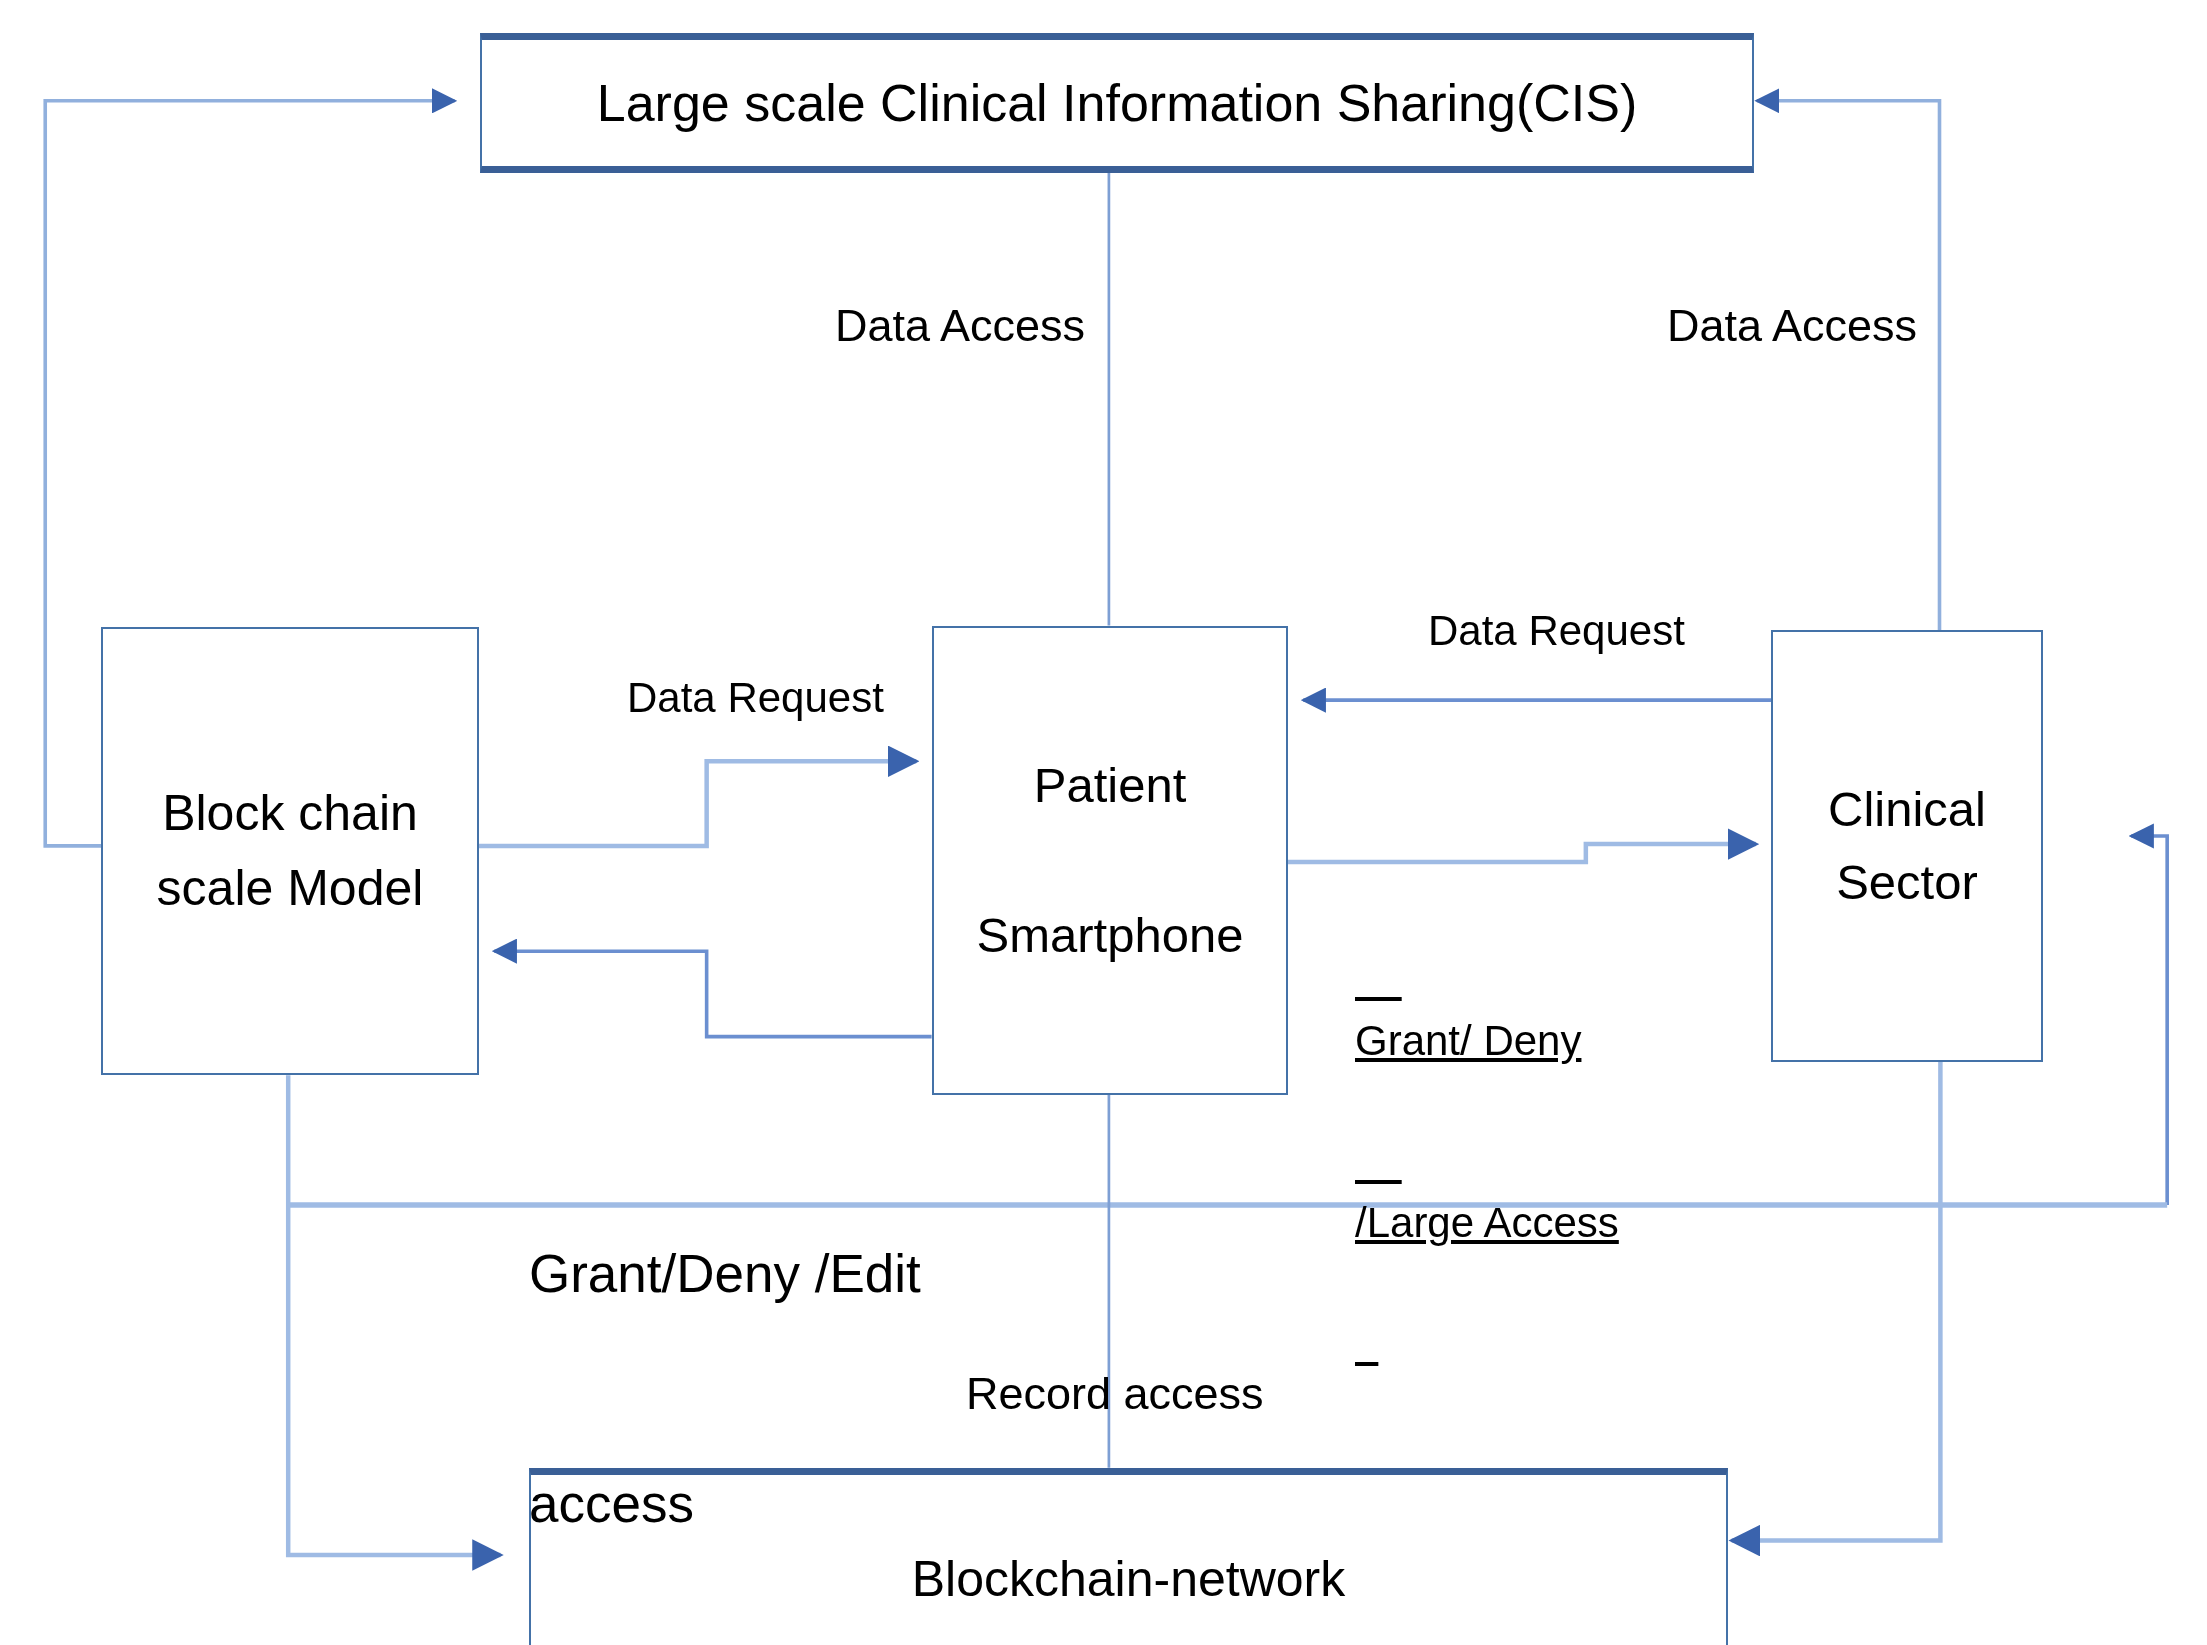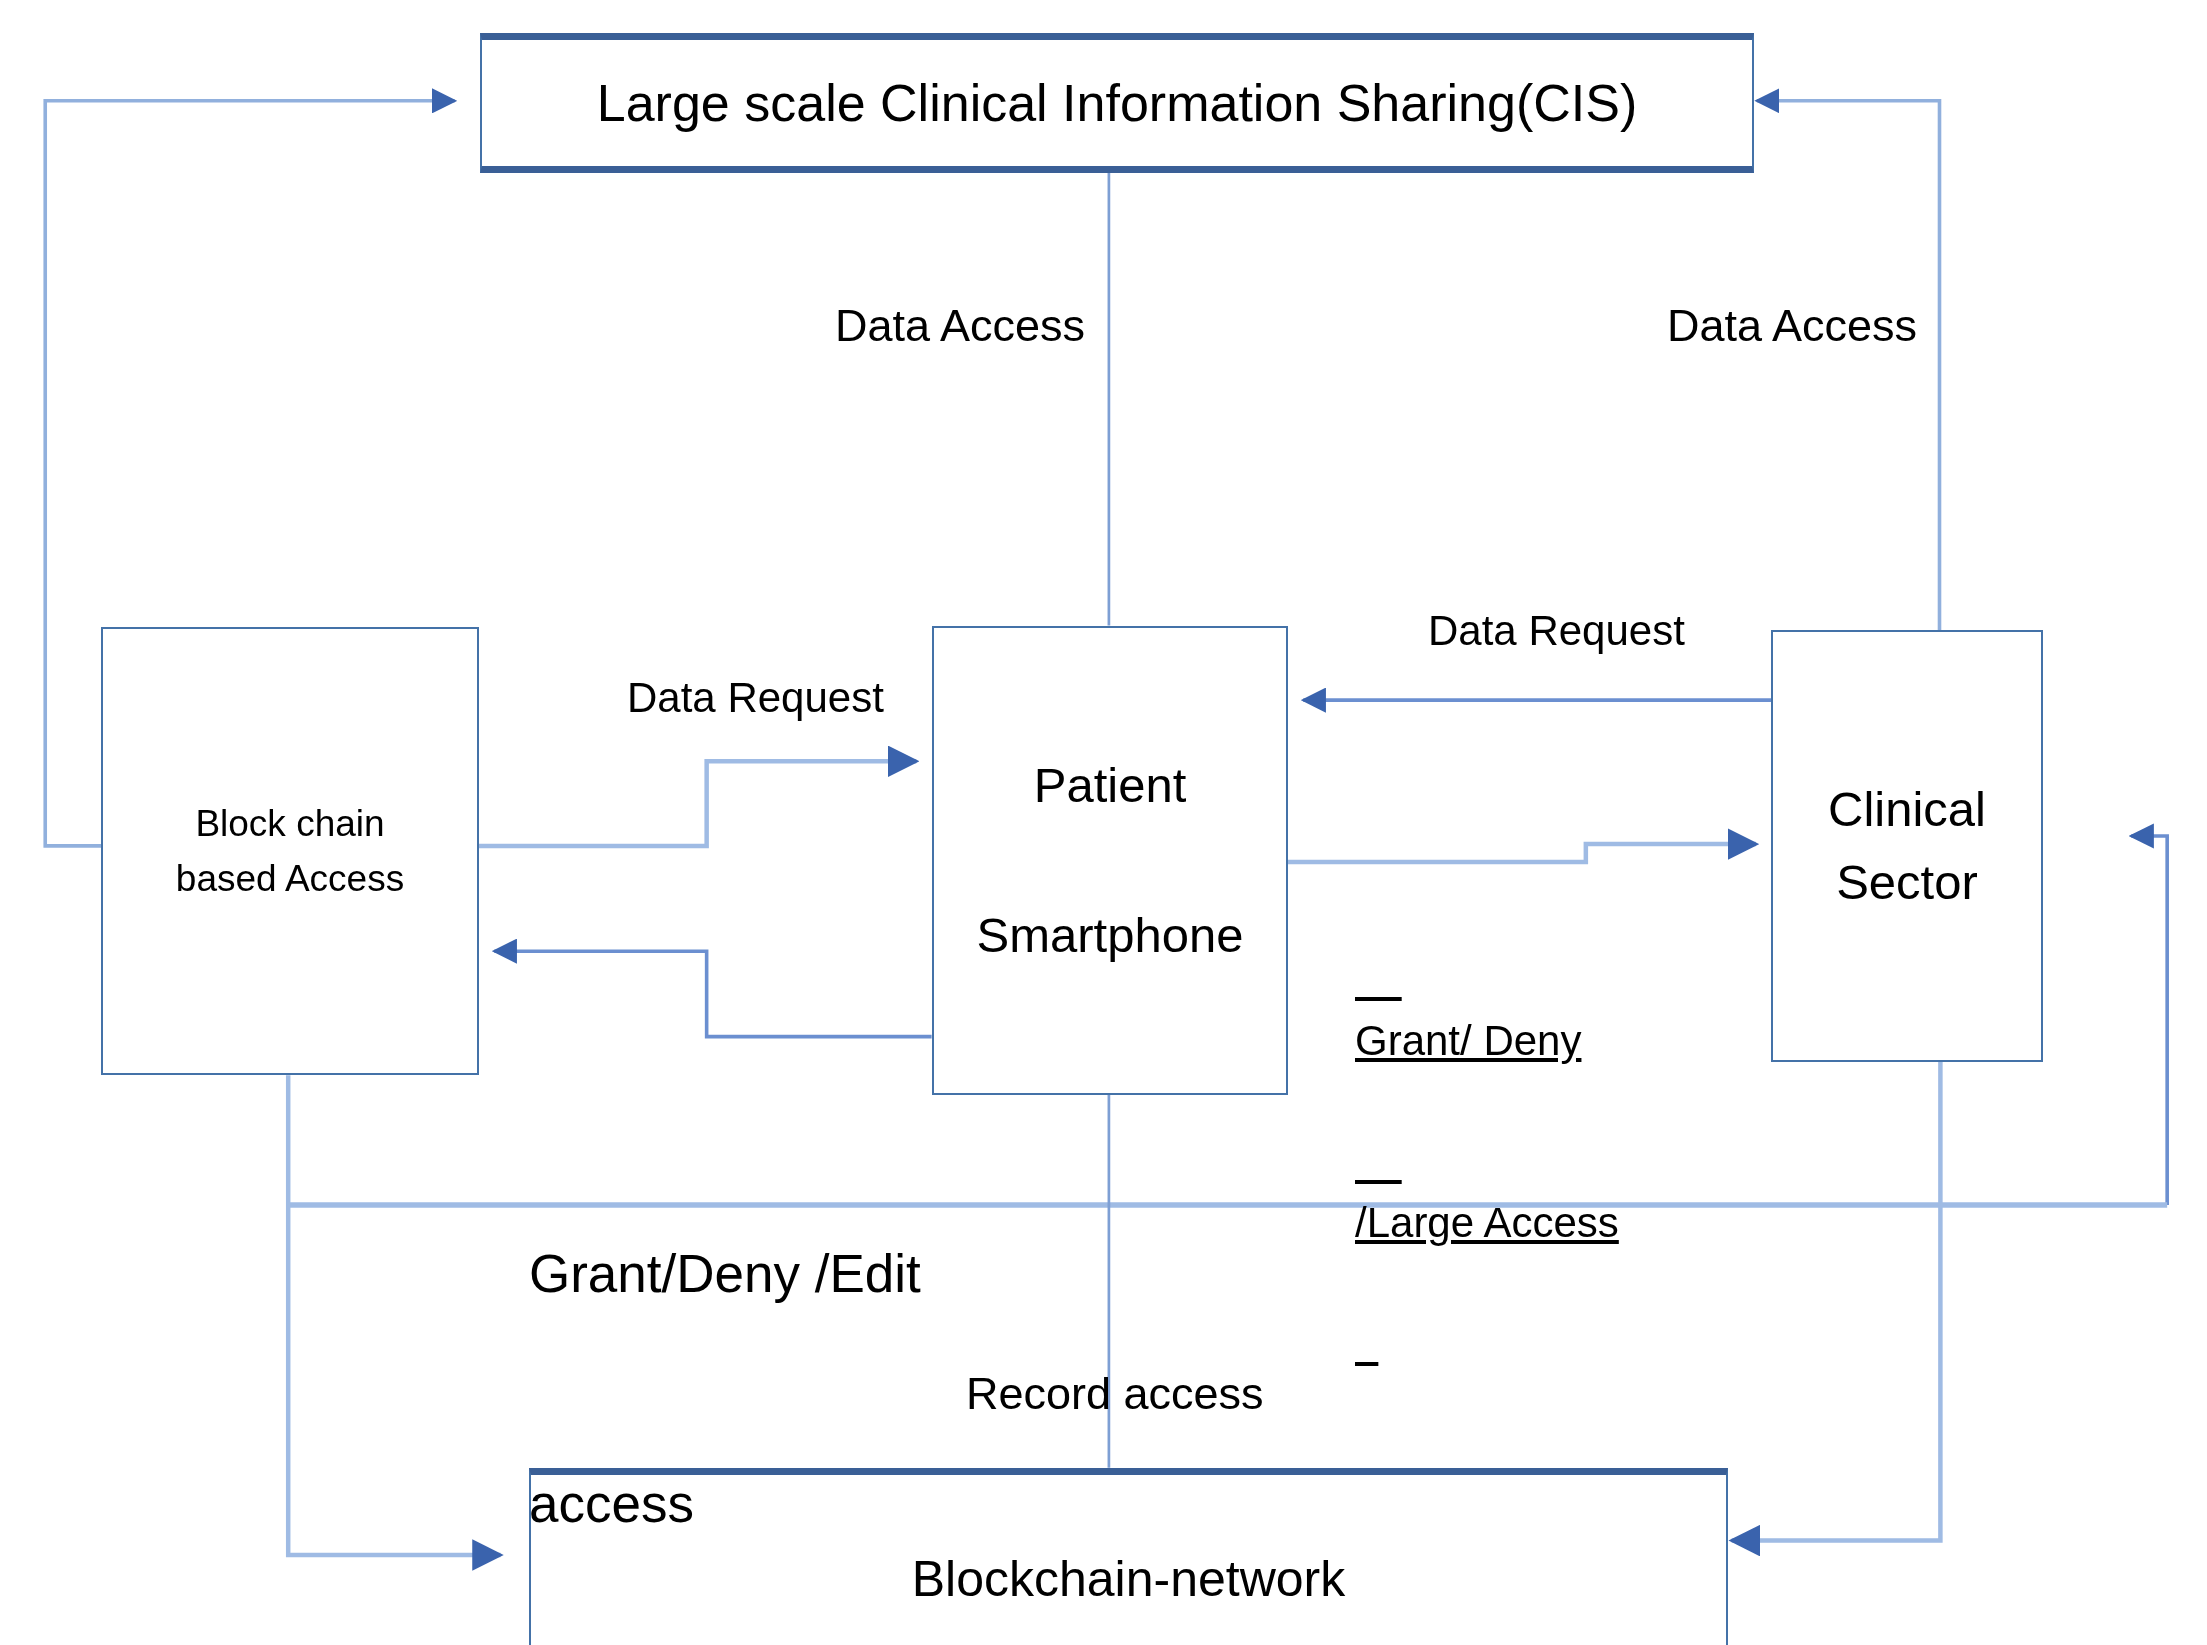--- a/index.html
+++ b/index.html
@@ -10,21 +10,21 @@
   .node{position:absolute;box-sizing:border-box;background:#ffffff;
         display:flex;align-items:center;justify-content:center;
         text-align:center;color:#000000;line-height:1.5;}
   .node .lbl{display:block;width:100%;}
   .node.thin{border:2.7px solid #4472a8;}
   .node.heavy{border-left:2.7px solid #4472a8;border-right:2.7px solid #4472a8;
               border-top:7.2px solid #3a5f96;border-bottom:7.2px solid #3a5f96;margin-left:12px;}
   .edge-label{position:absolute;color:#000000;white-space:pre;line-height:1.45;}
   
   #node-cis{left:468px;top:33px;width:1274px;height:140px;font-size:52px;}
-  #node-blockchain-model{left:101px;top:627px;width:378px;height:448px;font-size:37px;}
+  #node-blockchain-model{left:101px;top:627px;width:378px;height:448px;font-size:50px;}
   #node-patient{left:932px;top:626px;width:356px;height:469px;font-size:49px;
                 align-items:stretch;flex-direction:column;justify-content:center;}
   #node-patient .lbl{padding:0;}
   #node-patient .lbl.l1{margin-bottom:77px;}
   #node-clinical-sector{left:1771px;top:630px;width:272px;height:432px;font-size:49px;}
   #node-blockchain-network{left:517px;top:1468px;width:1199px;height:222px;font-size:50px;}
   
   #lbl-data-access-left{left:835px;top:293px;font-size:45px;}
   #lbl-data-access-right{left:1667px;top:293px;font-size:45px;}
   #lbl-data-request-left{left:627px;top:668px;font-size:42px;}
@@ -97,21 +97,21 @@
     </g>
   </svg>
 
   <div class="node heavy" id="node-cis">
     <span class="lbl">Large scale Clinical Information Sharing(CIS)</span>
   </div>
 
   <div class="node thin" id="node-blockchain-model">
     <span>
       <span class="lbl">Block chain</span>
-      <span class="lbl">based Access</span>
+      <span class="lbl">scale Model</span>
     </span>
   </div>
 
   <div class="node thin" id="node-patient">
     <span class="lbl l1">Patient</span>
     <span class="lbl l2">Smartphone</span>
   </div>
 
   <div class="node thin" id="node-clinical-sector">
     <span class="lbl">Clinical Sector</span>

